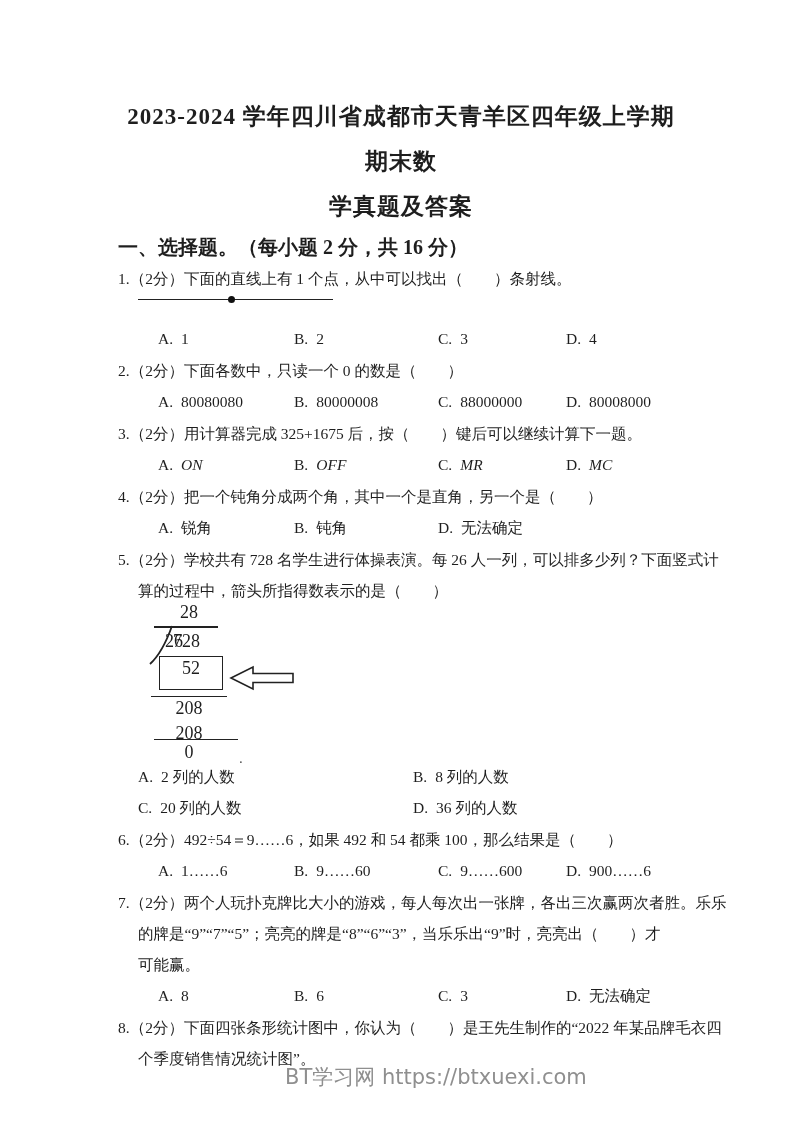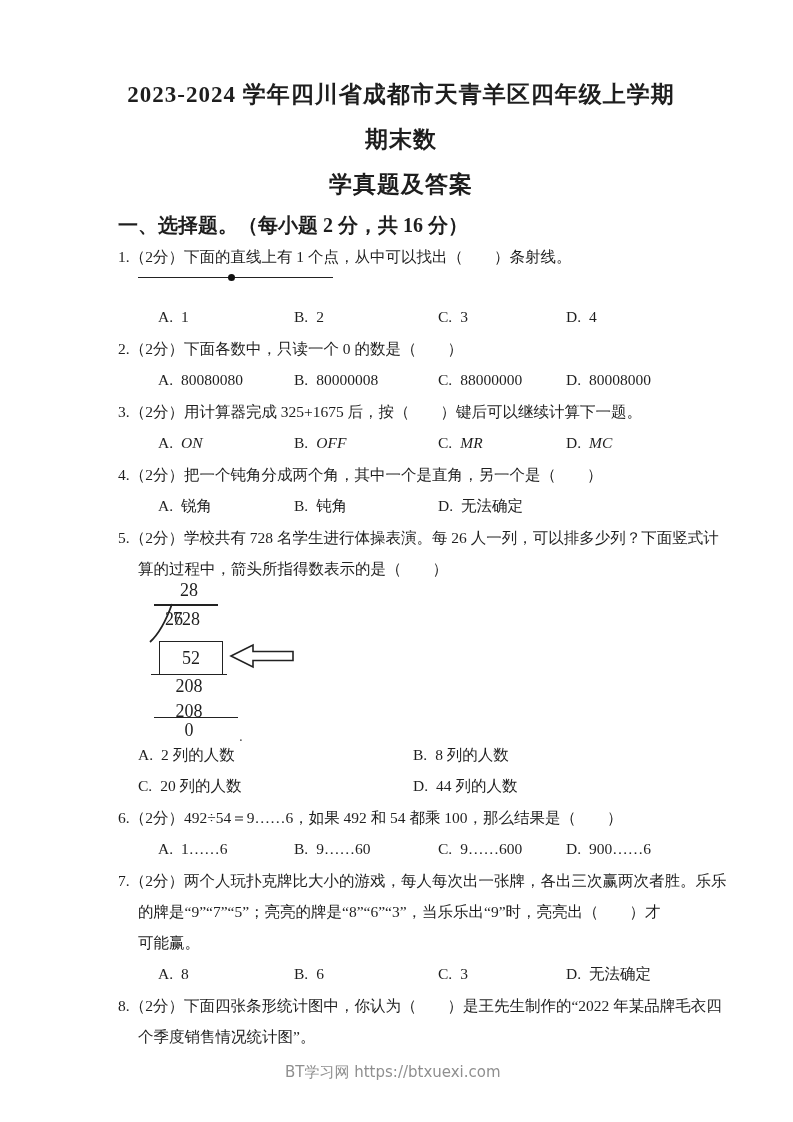--- a/index.html
+++ b/index.html
@@ -1,21 +1,21 @@
 <!DOCTYPE html>
 <html><head>
 <meta charset="utf-8">
 <style>
   html,body { margin:0; padding:0; background:#ffffff; }
   .page {
     position:relative; width:793px; height:1122px; background:#ffffff;
     font-family:"Liberation Serif","DejaVu Serif",serif; color:#1e1e1e; overflow:hidden;
   }
   .content { position:absolute; left:118px; top:0; width:566px; }
-  .title { margin:0; padding-top:72px; font-size:23px; font-weight:700;
+  .title { margin:0; padding-top:94px; font-size:23px; font-weight:700;
            text-align:center; line-height:45px; letter-spacing:1px; }
   .heading { margin-top:3px; font-size:20px; font-weight:700; line-height:30px; white-space:nowrap; }
   .q-line { font-size:15.5px; line-height:31px; white-space:nowrap; }
   .q-line.first { margin-top:1px; }
   .q-line.cont { padding-left:20px; }
   .mt3 { margin-top:3px; } .mt6 { margin-top:6px; }
   .options { display:grid; margin-left:20px; font-size:15.5px; line-height:31px; white-space:nowrap; }
   .cols4 { grid-template-columns:136px 144px 128px auto;margin-left:40px; }
   .cols2 { grid-template-columns:275px auto; }
   .opt-label { margin-right:8px; }
@@ -28,31 +28,31 @@
                        border-radius:50%; background:#111; }
 
   
   .division { position:relative; margin:-7px 0 0 19px; height:162px; font-size:18px; }
   .division div { position:absolute; line-height:22px; }
   .dv-quotient { left:32px; top:2px; width:40px; text-align:center; }
   .dv-vinculum { left:17px; top:27px; width:64px; border-top:2px solid #222; height:0; }
   .dv-bracket  { position:absolute; left:10px; top:26px; }
   .dv-divisor  { left:0;  top:31px; width:28px;margin-left:28px; }
   .dv-dividend { left:36px; top:31px; width:52px; }
-  .dv-box { left:22px; top:64px; width:64px; height:34px; border:1.6px solid #222;
-            display:flex; align-items:center; justify-content:center; box-sizing:border-box; }
+  .dv-box { left:22px; top:57px; width:64px; height:34px; border:1.6px solid #222;
+            display:flex; align-items:flex-start; justify-content:center; box-sizing:border-box; }
   .dv-arrow { position:absolute; left:92px; top:66px; }
   .dv-line2 { left:14px; top:97px; width:76px; border-top:1.6px solid #222; height:0; }
   .dv-208a { left:28px; top:98px;  width:48px; text-align:center; }
   .dv-208b { left:28px; top:123px; width:48px; text-align:center; }
   .dv-line3 { left:17px; top:140px; width:84px; border-top:1.6px solid #222; height:0; }
   .dv-zero { left:28px; top:142px; width:48px; text-align:center; }
   .dv-period { left:102px; top:148px; font-size:15px; color:#555; }
 
-  .watermark { position:absolute; left:285px; top:1063px; font-size:15px; color:#8f8f8f;
+  .watermark { position:absolute; left:285px; top:1063px; font-size:21px; color:#8f8f8f;
                font-family:"DejaVu Sans","Liberation Sans",sans-serif; }
 </style>
 </head>
 <body>
 
 <div class="page">
   <div class="content">
 
     <h1 class="title">
       <div>2023-2024 学年四川省成都市天青羊区四年级上学期期末数</div>
@@ -129,21 +129,21 @@
         <div class="dv-zero">0</div>
         <div class="dv-period">.</div>
       </div>
 
       <div class="options cols2">
         <div><span class="opt-label">A.</span><span>2 列的人数</span></div>
         <div><span class="opt-label">B.</span><span>8 列的人数</span></div>
       </div>
       <div class="options cols2">
         <div><span class="opt-label">C.</span><span>20 列的人数</span></div>
-        <div><span class="opt-label">D.</span><span>44 列的人数</span></div>
+        <div><span class="opt-label">D.</span><span>36 列的人数</span></div>
       </div>
     </div>
 
     <div>
       <div class="q-line first mt3">6.（2分）492÷54＝9……6，如果 492 和 54 都乘 100，那么结果是（　　）</div>
       <div class="options cols4">
         <div><span class="opt-label">A.</span><span>1……6</span></div>
         <div><span class="opt-label">B.</span><span>9……60</span></div>
         <div><span class="opt-label">C.</span><span>9……600</span></div>
         <div><span class="opt-label">D.</span><span>900……6</span></div>

